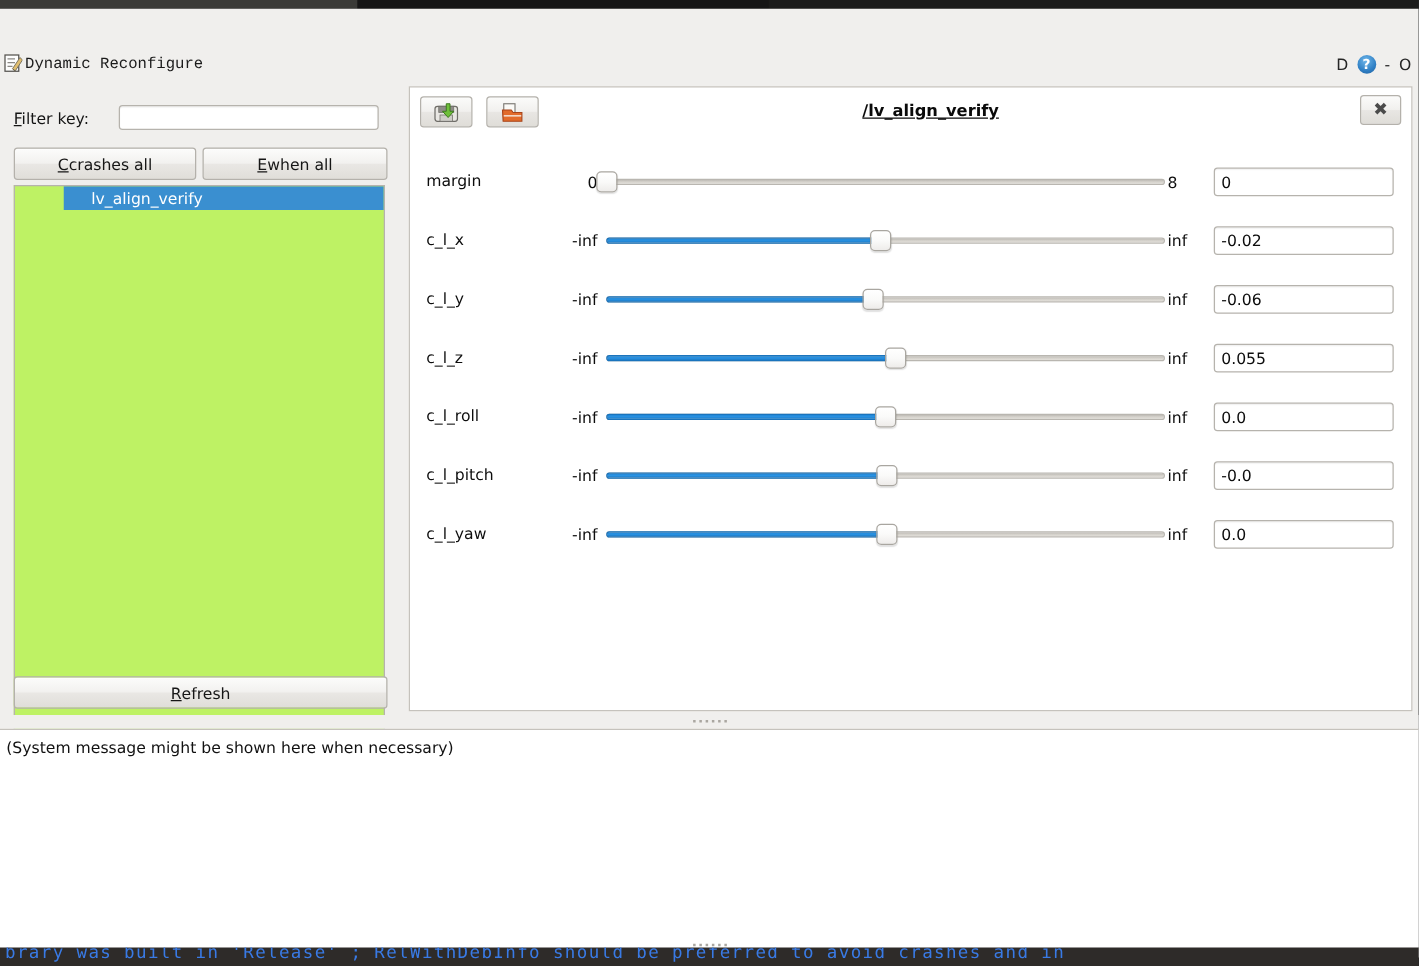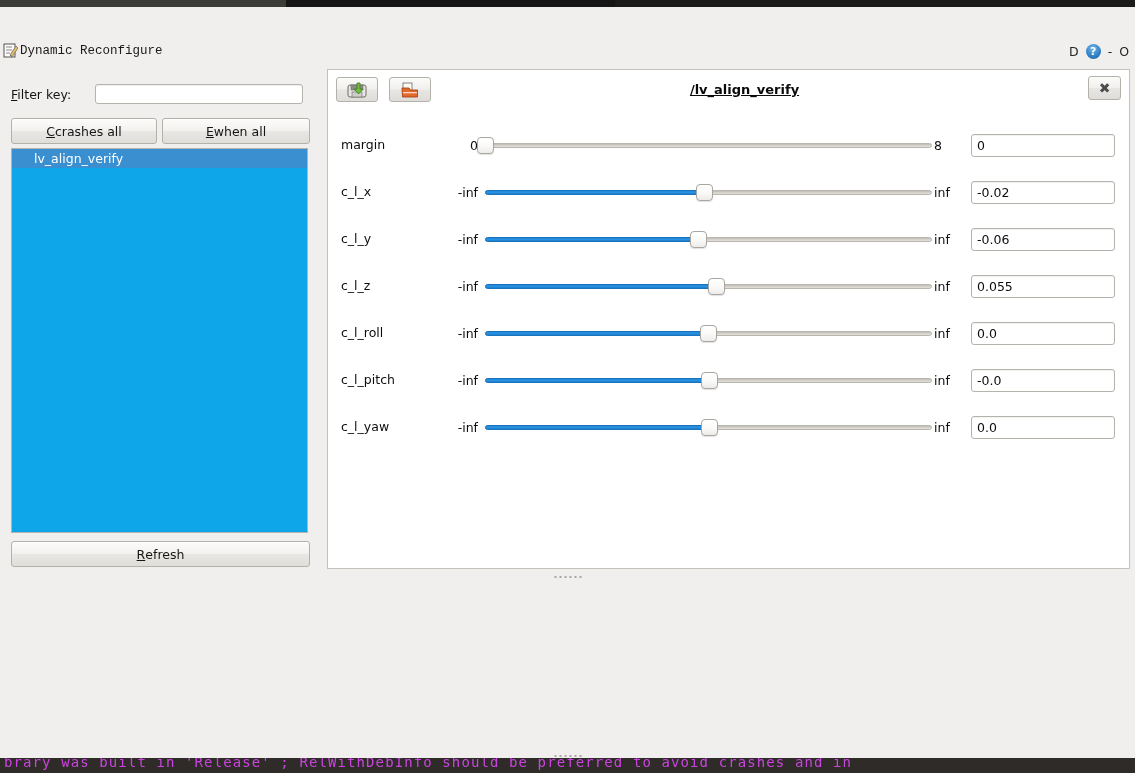--- a/index.html
+++ b/index.html
@@ -34,21 +34,21 @@
   
   .terminal-strip {
     position: absolute; left: 0; top: 758px; width: 1135px; height: 15px;
     background: #2e2b29;
     overflow: hidden;
   }
   .terminal-text {
     position: absolute;
     left: 4px; top: -4px;
     white-space: nowrap;
-    color: #d946ef;
+    color: #3b82f6;
     font-family: "DejaVu Sans Mono", "Liberation Mono", monospace;
     font-size: 14px;
     letter-spacing: 1.1px;
     opacity: 0.92;
   }
 
   
   .window {
     position: absolute; left: 0; top: 7px; width: 1135px; height: 751px;
     background: #f0efed;
@@ -146,25 +146,26 @@
     font-family: inherit; font-size: 12.5px; color: #161616;
     display: flex; align-items: center; justify-content: center;
     box-shadow: 0 1px 0 rgba(255,255,255,0.6) inset;
     cursor: default;
   }
   .gbtn.collapse { width: 144px; }
   .gbtn.expand { width: 146px; }
   .gbtn.refresh { width: 297px; }
   .tree-list {
     position: absolute; left: 7px; top: 79px;
-    width: 297px; height: 385px;
-    background: #0ea5e9;
+    width: 297px; height: 482px;
+    background: #bef264;
     border: 1px solid #b6b3ad;
     box-sizing: border-box;
     overflow: hidden;
+    padding-left: 39px;
   }
   .tree-item {
     height: 19px; line-height: 19px;
     padding-left: 22px;
     font-size: 12.5px;
   }
   .tree-item.selected {
     background: #3a8fd0;
     color: #ffffff;
   }
@@ -467,20 +468,23 @@
       <div class="dots">
         <i></i>
           <i></i>
           <i></i>
           <i></i>
           <i></i>
           <i></i>
       </div>
     </div>
 
+    <div class="status-area">
+      <div class="status-text">(System message might be shown here when necessary)</div>
+    </div>
 
     <div class="bottom-splitter-dots">
       <i></i>
         <i></i>
         <i></i>
         <i></i>
         <i></i>
         <i></i>
     </div>
   </div>

